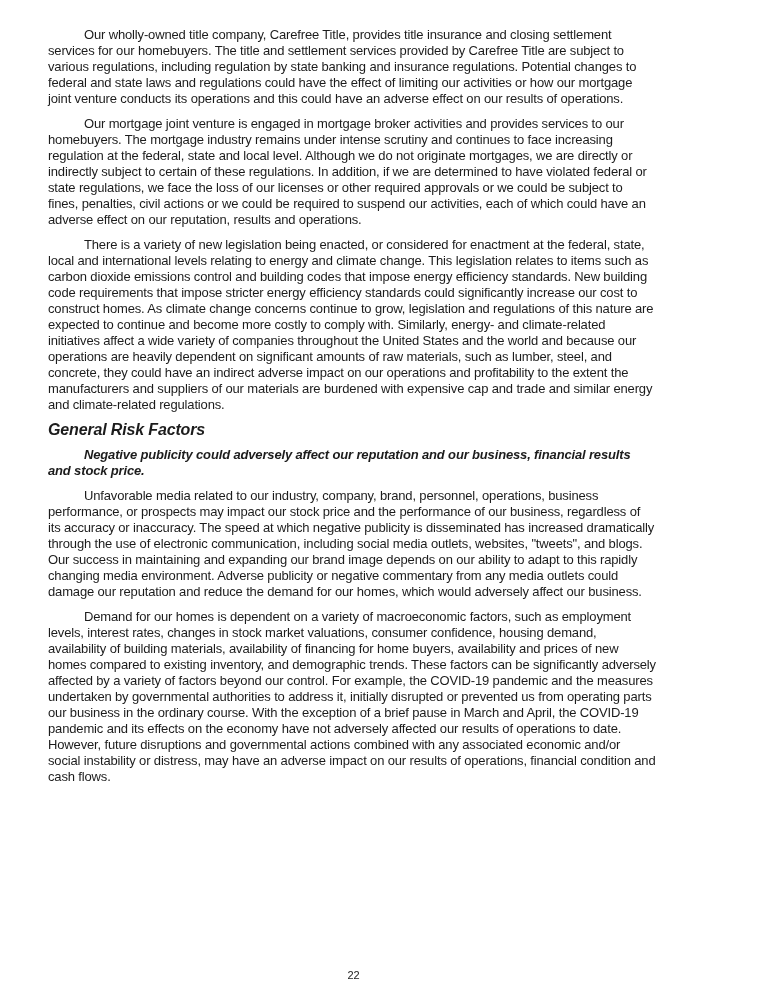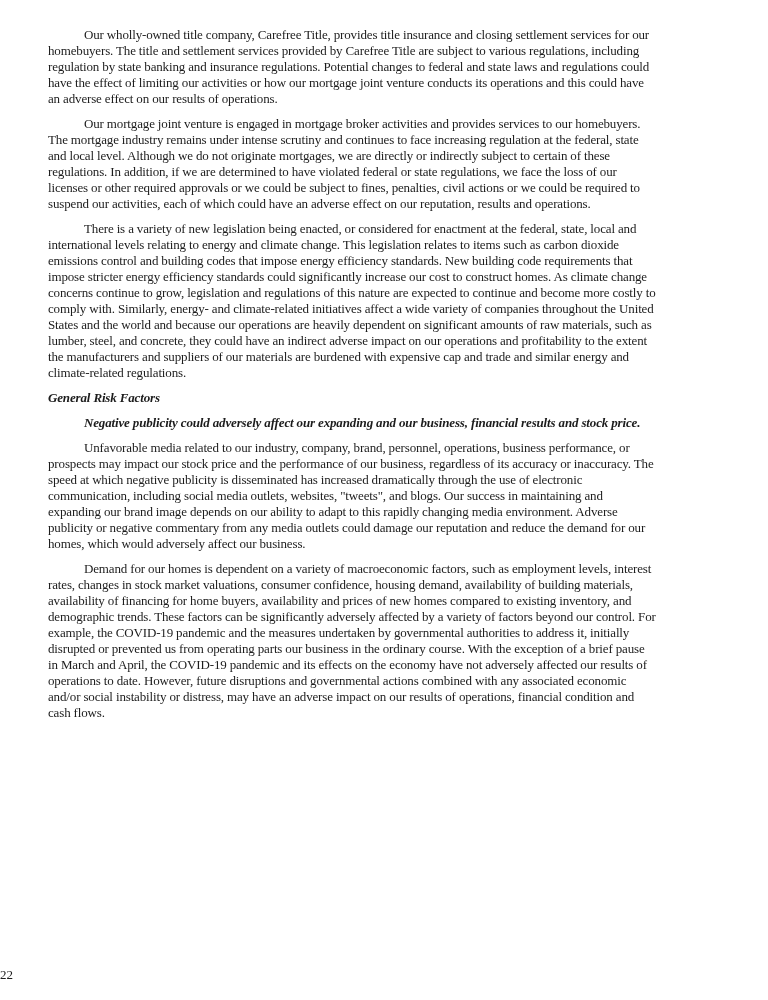--- a/index.html
+++ b/index.html
@@ -5,70 +5,70 @@
   html, body {
     margin: 0;
     padding: 0;
     background: #ffffff;
   }
   .page {
     position: relative;
     width: 707px;
     height: 1000px;
     background: #ffffff;
-    font-family: Liberation Serif, serif;
+    font-family: Liberation Sans, sans-serif;
     color: #1c1c1c;
     overflow: hidden;
     box-sizing: border-box;
   }
   .page-body {
     position: absolute;
     top: 27px;
     left: 48px;
     right: 51px;
   }
   .para {
     margin: 0 0 9px 0;
     font-size: 13px;
     line-height: 16px;
     letter-spacing: -0.15px;
     text-indent: 36px;
     text-align: left;
   }
   .section-heading {
     margin: 0 0 9px 0;
-    font-size: 13px;
+    font-size: 16px;
     line-height: 16px;
     letter-spacing: -0.15px;
     font-weight: bold;
     font-style: italic;
     text-indent: 0;
   }
   .risk-heading {
     font-weight: bold;
     font-style: italic;
   }
   .page-number {
     position: absolute;
     bottom: 18px;
     left: 0;
     right: 0;
-    text-align: left;
-    font-size: 13px;
+    text-align: center;
+    font-size: 11px;
     line-height: 14px;
     color: #1c1c1c;
   }
 </style>
 </head>
 <body>
 
 <div class="page">
   <div class="page-body" id="page-body">
       <p class="para">Our wholly-owned title company, Carefree Title, provides title insurance and closing settlement services for our homebuyers. The title and settlement services provided by Carefree Title are subject to various regulations, including regulation by state banking and insurance regulations. Potential changes to federal and state laws and regulations could have the effect of limiting our activities or how our mortgage joint venture conducts its operations and this could have an adverse effect on our results of operations.</p>
       <p class="para">Our mortgage joint venture is engaged in mortgage broker activities and provides services to our homebuyers. The mortgage industry remains under intense scrutiny and continues to face increasing regulation at the federal, state and local level. Although we do not originate mortgages, we are directly or indirectly subject to certain of these regulations. In addition, if we are determined to have violated federal or state regulations, we face the loss of our licenses or other required approvals or we could be subject to fines, penalties, civil actions or we could be required to suspend our activities, each of which could have an adverse effect on our reputation, results and operations.</p>
       <p class="para">There is a variety of new legislation being enacted, or considered for enactment at the federal, state, local and international levels relating to energy and climate change. This legislation relates to items such as carbon dioxide emissions control and building codes that impose energy efficiency standards. New building code requirements that impose stricter energy efficiency standards could significantly increase our cost to construct homes. As climate change concerns continue to grow, legislation and regulations of this nature are expected to continue and become more costly to comply with. Similarly, energy- and climate-related initiatives affect a wide variety of companies throughout the United States and the world and because our operations are heavily dependent on significant amounts of raw materials, such as lumber, steel, and concrete, they could have an indirect adverse impact on our operations and profitability to the extent the manufacturers and suppliers of our materials are burdened with expensive cap and trade and similar energy and climate-related regulations.</p>
       <p class="section-heading">General Risk Factors</p>
-      <p class="para risk-heading">Negative publicity could adversely affect our expanding and our business, financial results and stock price.</p>
+      <p class="para risk-heading">Negative publicity could adversely affect our reputation and our business, financial results and stock price.</p>
       <p class="para">Unfavorable media related to our industry, company, brand, personnel, operations, business performance, or prospects may impact our stock price and the performance of our business, regardless of its accuracy or inaccuracy. The speed at which negative publicity is disseminated has increased dramatically through the use of electronic communication, including social media outlets, websites, "tweets", and blogs. Our success in maintaining and expanding our brand image depends on our ability to adapt to this rapidly changing media environment. Adverse publicity or negative commentary from any media outlets could damage our reputation and reduce the demand for our homes, which would adversely affect our business.</p>
       <p class="para">Demand for our homes is dependent on a variety of macroeconomic factors, such as employment levels, interest rates, changes in stock market valuations, consumer confidence, housing demand, availability of building materials, availability of financing for home buyers, availability and prices of new homes compared to existing inventory, and demographic trends. These factors can be significantly adversely affected by a variety of factors beyond our control. For example, the COVID-19 pandemic and the measures undertaken by governmental authorities to address it, initially disrupted or prevented us from operating parts our business in the ordinary course. With the exception of a brief pause in March and April, the COVID-19 pandemic and its effects on the economy have not adversely affected our results of operations to date.  However, future disruptions and governmental actions combined with any associated economic and/or social instability or distress, may have an adverse impact on our results of operations, financial condition and cash flows.</p>
     </div>
   <div class="page-number">22</div>
 </div>
 
 </body></html>

